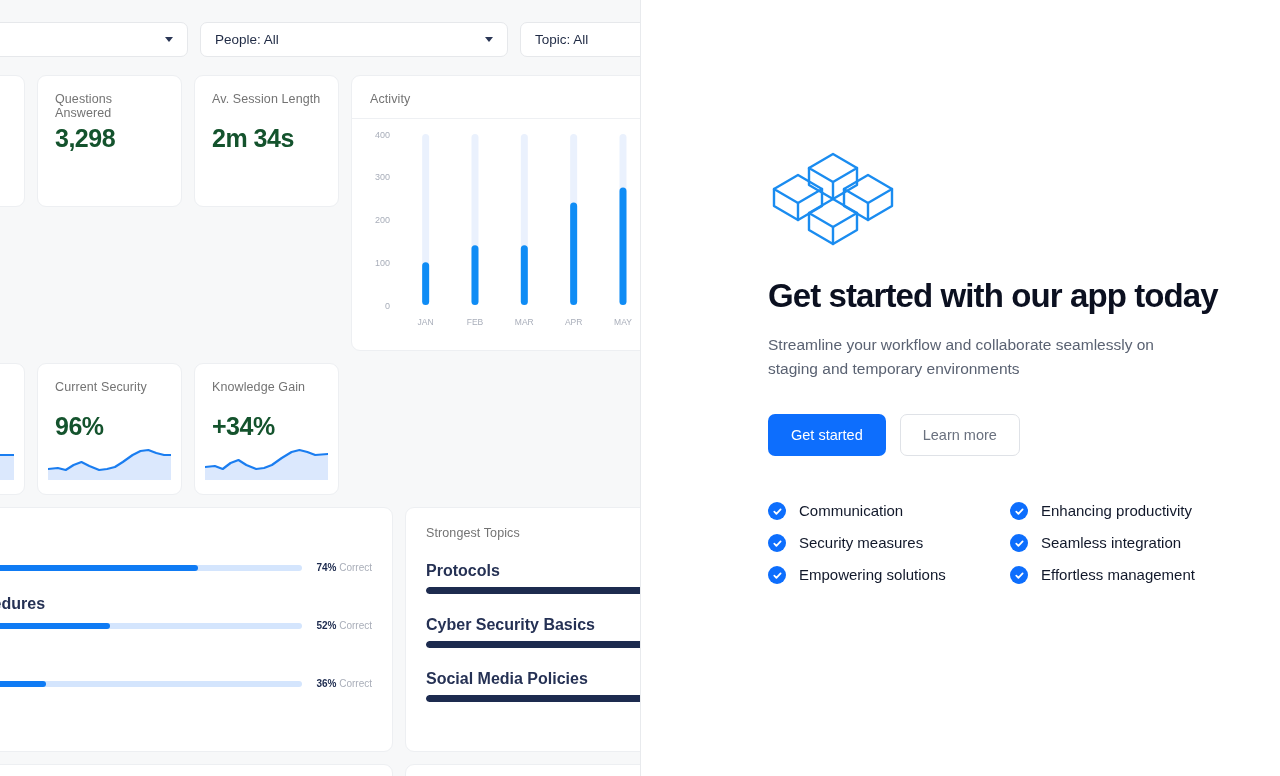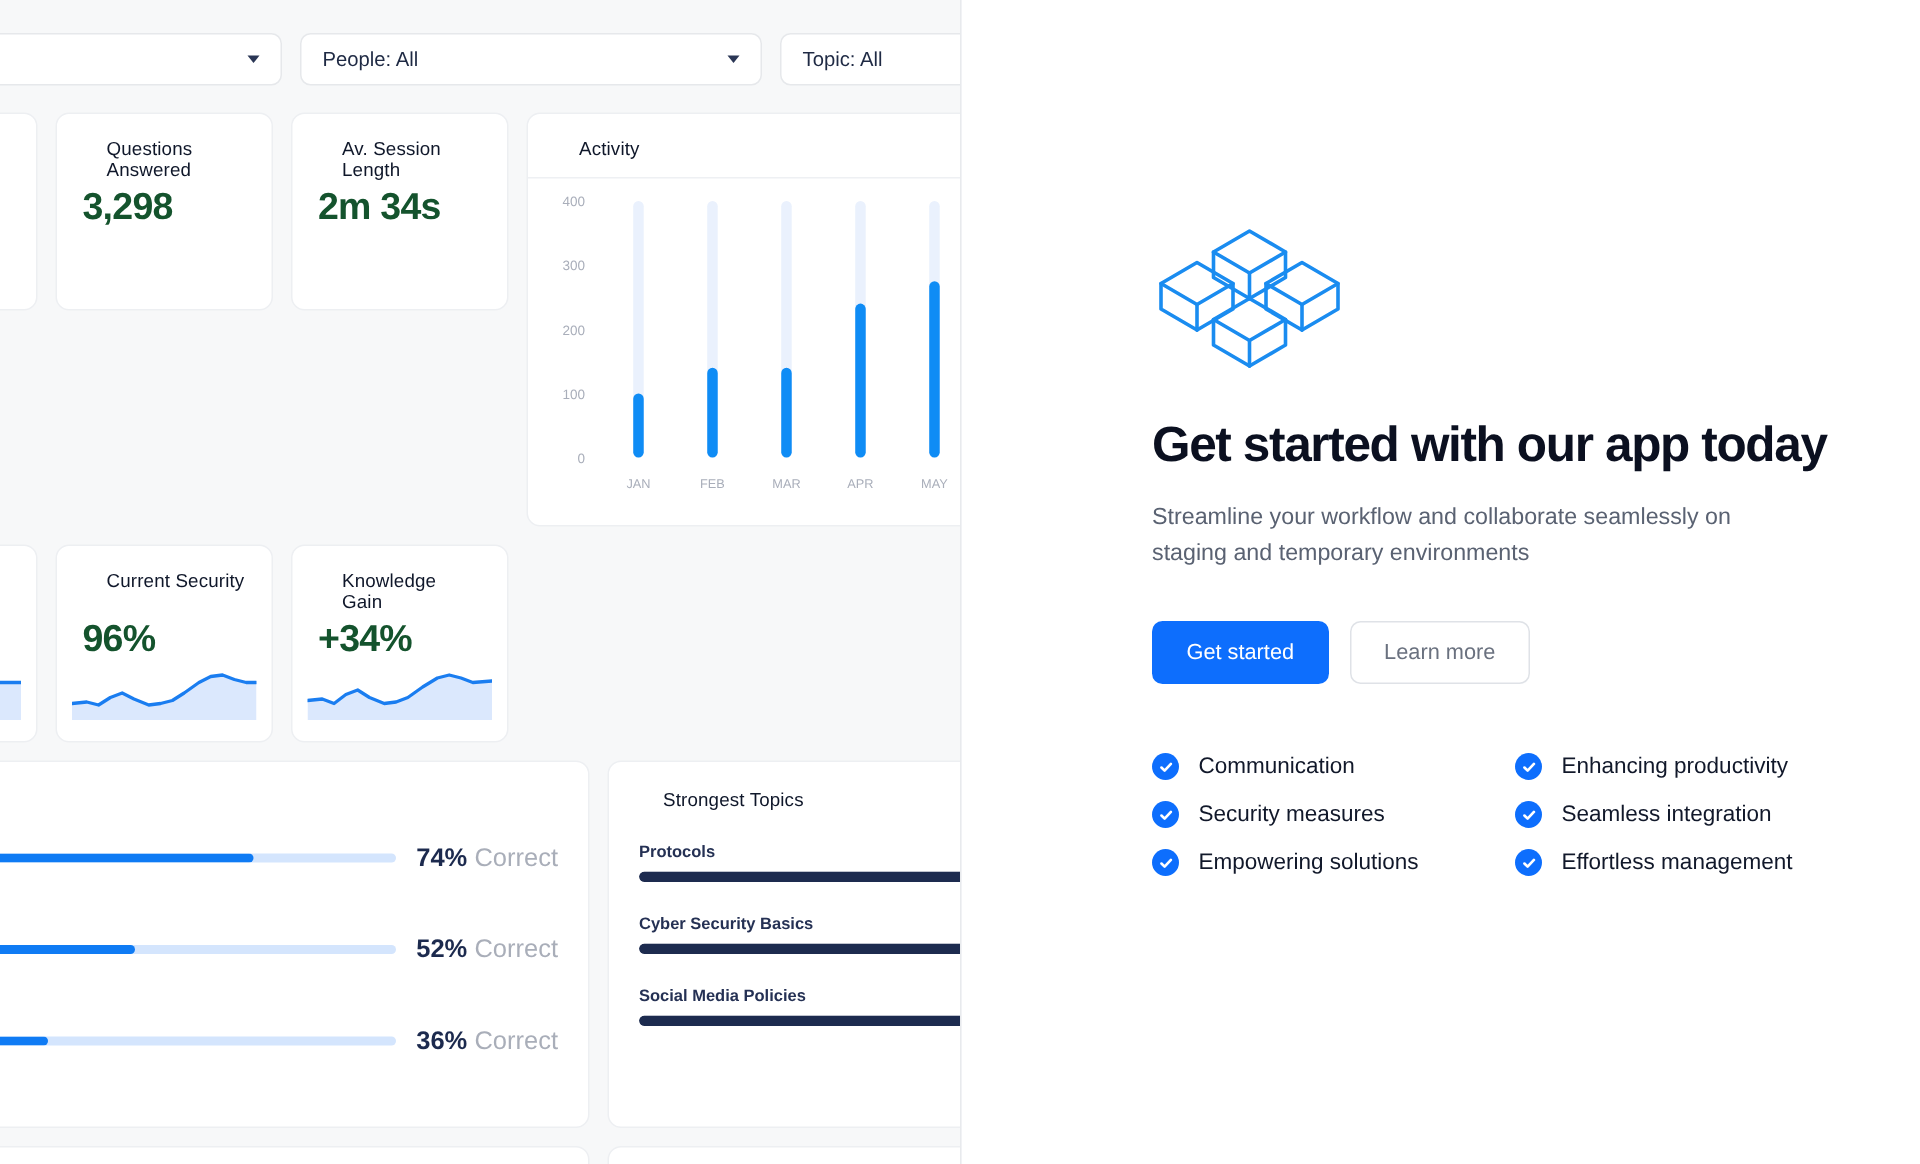--- a/index.html
+++ b/index.html
@@ -53,23 +53,23 @@
 
   
   .row { display: flex; gap: 12px; margin-bottom: 12px; }
   .card {
     background: #fff;
     border: 1px solid #edeff2;
     border-radius: 9px;
   }
   .card-title {
     font-size: 12.5px;
-    color: #0f172a;
+    color: #737373;
     letter-spacing: .1px;
-    display: flex; align-items: center; gap: 5px; margin-left: 16px;
+    display: flex; align-items: center; gap: 5px;
   }
   .stat-card { width: 145px; height: 132px; padding: 16px 17px; position: relative; }
   .stat-value {
     position: absolute; left: 17px; top: 48px;
     font-size: 25px; font-weight: 700; color: #14532d;
     letter-spacing: -.5px;
   }
   .spark {
     position: absolute; left: 10px; right: 10px; bottom: 14px; height: 44px;
   }
@@ -80,30 +80,30 @@
   .act-sep { position: absolute; left: 0; right: 0; top: 42px; height: 1px; background: #eef0f3; }
   .chart-wrap { position: absolute; left: 14px; top: 52px; width: 330px; height: 205px; }
   .chart-wrap svg { width: 100%; height: 100%; display: block; }
 
   
   .panel-weak { width: 513px; height: 245px; padding: 18px 20px; }
   .panel-strong { width: 360px; height: 245px; padding: 18px 20px; }
 
   .topic-row { margin-top: 22px; }
   .topic-label {
-    font-size: 11px; font-weight: 700; color: #253154;
+    font-size: 16px; font-weight: 700; color: #253154;
     margin-bottom: 7px;
   }
   .topic-bar-line { display: flex; align-items: center; gap: 14px; }
   .track {
     position: relative; flex: 1; height: 6px;
     background: #d4e5fd; border-radius: 4px; overflow: hidden;
   }
   .track .fill { position: absolute; left: 0; top: 0; bottom: 0; background: #0f7bf4; border-radius: 4px; }
-  .pct { font-size: 17px; font-weight: 700; color: #1c2a4e; white-space: nowrap; }
+  .pct { font-size: 10px; font-weight: 700; color: #1c2a4e; white-space: nowrap; }
   .pct .lab { font-weight: 400; color: #a9aeb9; }
 
   .track-dark {
     position: relative; height: 7px;
     background: #eef0f3; border-radius: 4px; overflow: hidden;
   }
   .track-dark .fill { position: absolute; left: 0; top: 0; bottom: 0; background: #1d2b4f; border-radius: 4px; }
 
   
   .lb-users { width: 513px; height: 200px; padding: 18px 20px; }

